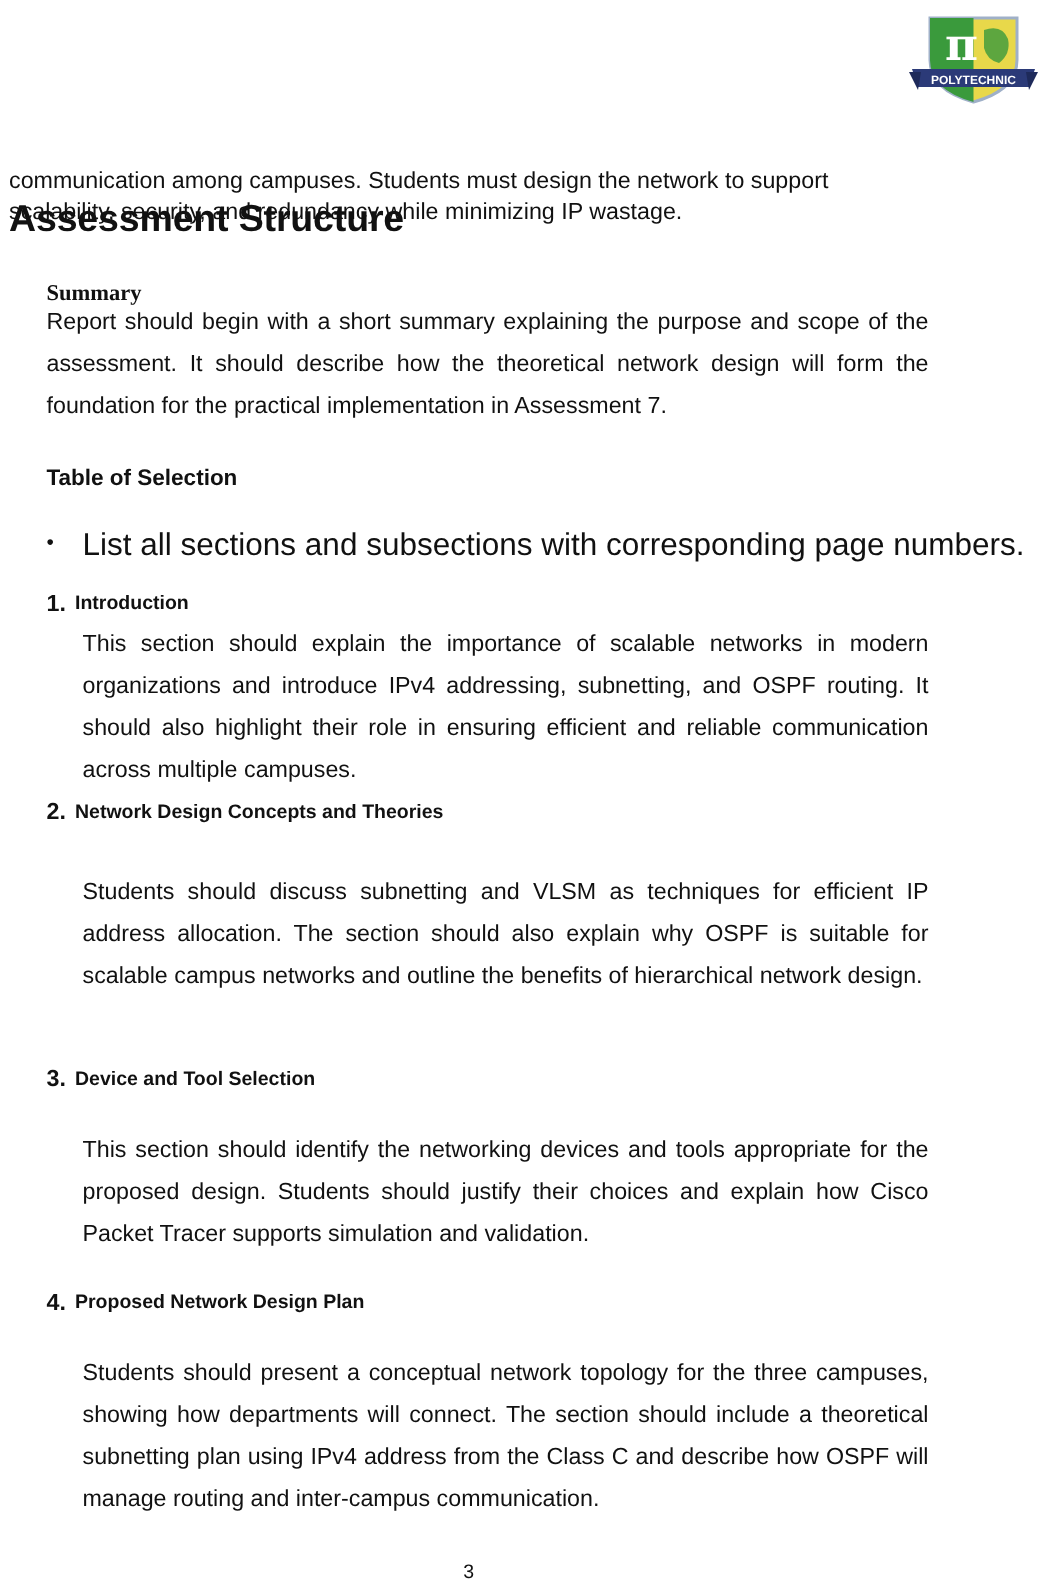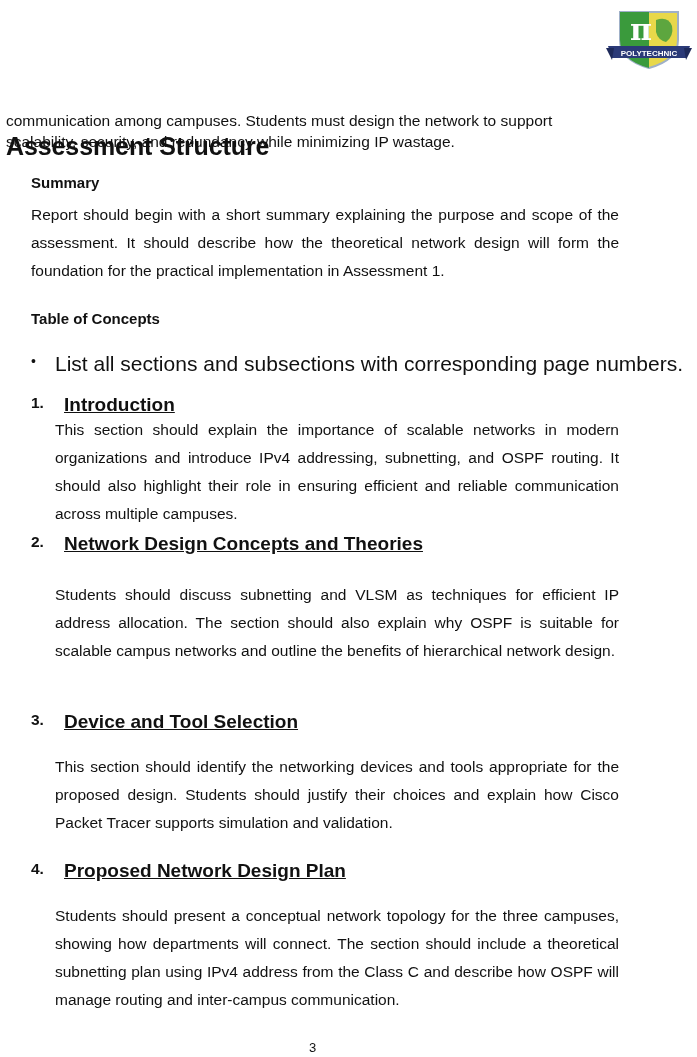--- a/index.html
+++ b/index.html
@@ -6,21 +6,21 @@
     body { width:697px; height:1057px; position:relative; overflow:hidden;
            font-family:"Liberation Sans", sans-serif; color:#111; }
     .logo { position:absolute; left:606px; top:6px; width:86px; height:66px; }
     .p { position:absolute; font-size:15.5px; line-height:28px; }
     .intro { left:6px; top:70px; width:600px; font-size:15.5px; line-height:21px;margin-top:40px; }
     .h1 { position:absolute; left:6px; top:132px; font-size:25px; font-weight:bold; letter-spacing:-0.1px; }
     .sub { position:absolute; left:31px; font-size:15px; font-weight:bold; }
     .body { left:31px; width:588px; text-align:justify; }
     .body2 { left:55px; width:564px; text-align:justify; }
     .num { position:absolute; left:31px; font-size:15.5px; font-weight:bold; }
-    .numlbl { position:absolute; left:64px; font-size:19px; font-weight:bold;text-decoration:underline; }
+    .numlbl { position:absolute; left:50px; font-size:13px; font-weight:bold; }
     .bullet { position:absolute; left:31px; font-size:14px; }
     .bullettext { position:absolute; left:55px; font-size:21px; }
     .pagenum { position:absolute; left:0; width:625px; text-align:center; top:1040px; font-size:13px; }
     .j { text-align-last:left; }
   </style>
 </head>
 <body>
 
 <div class="logo">
   <svg width="86" height="66" viewBox="0 0 86 66">
@@ -32,24 +32,24 @@
     <path d="M0 42 L8 42 L6 54 Z" fill="#1e2a5a"></path>
     <path d="M86 42 L78 42 L80 54 Z" fill="#1e2a5a"></path>
     <text x="43" y="50" text-anchor="middle" font-family="Liberation Sans, sans-serif" font-size="8" font-weight="bold" fill="#ffffff">POLYTECHNIC</text>
   </svg>
 </div>
 
 <div class="p intro j">communication among campuses. Students must design the network to support scalability, security, and redundancy while minimizing IP wastage.</div>
 
 <div class="h1">Assessment Structure</div>
 
-<div class="sub" style="top:174px;">Summary</div>
-<div class="p body j" style="top:201px;">Report should begin with a short summary explaining the purpose and scope of the assessment. It should describe how the theoretical network design will form the foundation for the practical implementation in Assessment 1.</div>
+<div class="sub" style="top:188px;font-family:Liberation Serif, serif;">Summary</div>
+<div class="p body j" style="top:201px;">Report should begin with a short summary explaining the purpose and scope of the assessment. It should describe how the theoretical network design will form the foundation for the practical implementation in Assessment 7.</div>
 
-<div class="sub" style="top:310px;">Table of Concepts</div>
+<div class="sub" style="top:310px;">Table of Selection</div>
 <div class="bullet" style="top:353px;">•</div>
 <div class="bullettext" style="top:352px;">List all sections and subsections with corresponding page numbers.</div>
 
 <div class="num" style="top:394px;">1.</div>
 <div class="numlbl" style="top:394px;">Introduction</div>
 <div class="p body2 j" style="top:416px;">This section should explain the importance of scalable networks in modern organizations and introduce IPv4 addressing, subnetting, and OSPF routing. It should also highlight their role in ensuring efficient and reliable communication across multiple campuses.</div>
 
 <div class="num" style="top:533px;">2.</div>
 <div class="numlbl" style="top:533px;">Network Design Concepts and Theories</div>
 <div class="p body2 j" style="top:581px;">Students should discuss subnetting and VLSM as techniques for efficient IP address allocation. The section should also explain why OSPF is suitable for scalable campus networks and outline the benefits of hierarchical network design.</div>

